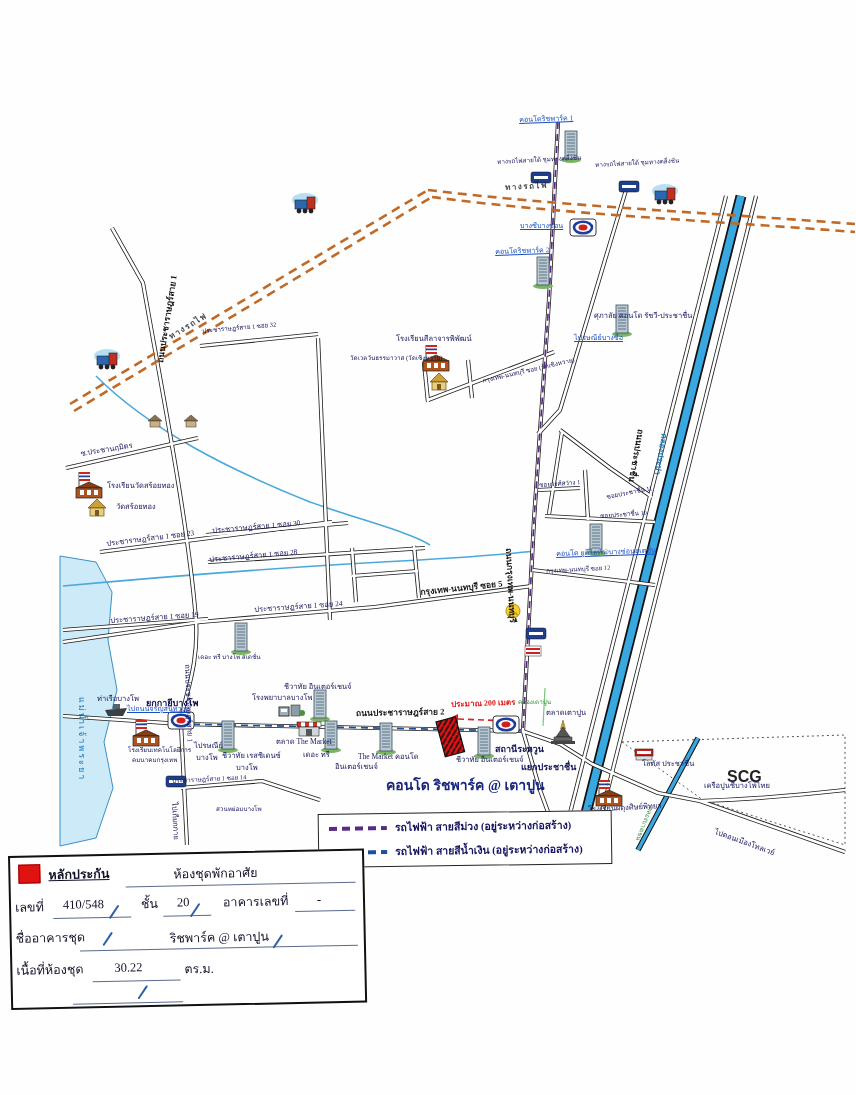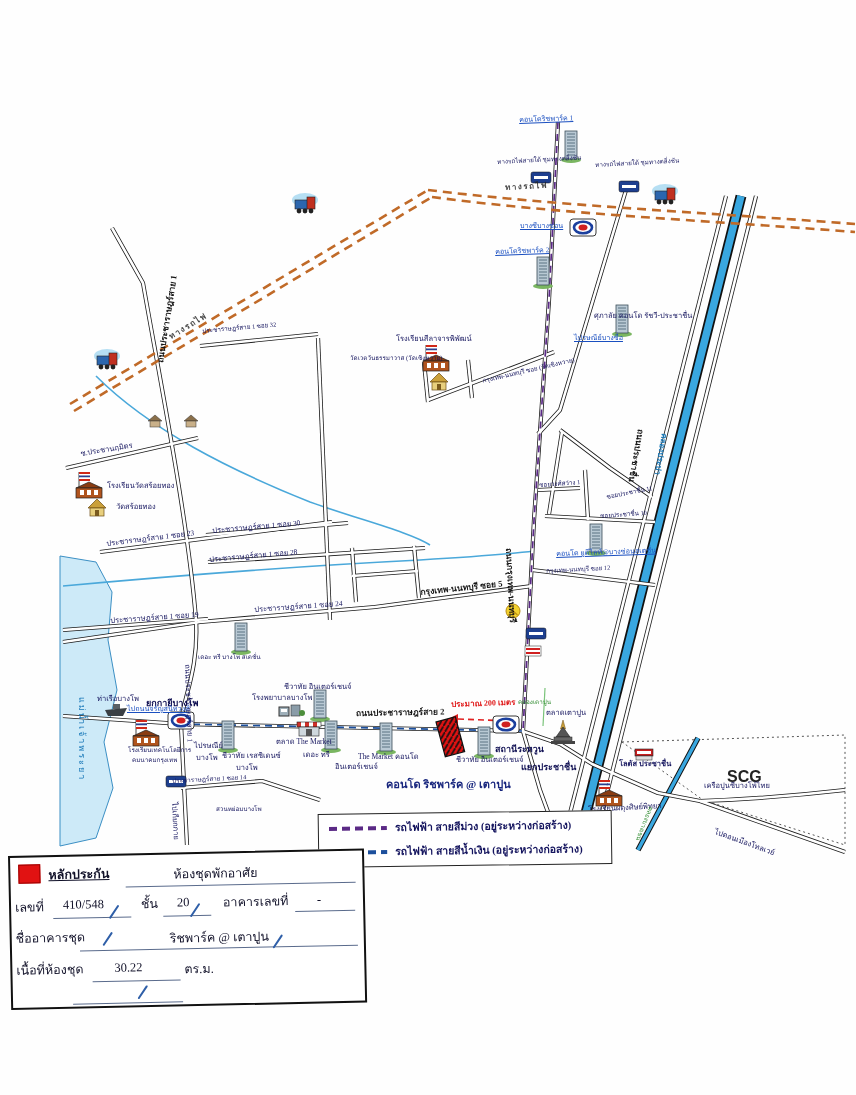--- a/index.html
+++ b/index.html
@@ -10,21 +10,21 @@
   .lbl{position:absolute;white-space:nowrap;transform-origin:left top;color:#14145e;
        font-size:7.5px;line-height:1.1;font-family:"Liberation Serif",serif;}
   .sm6{font-size:6.3px;}
   .rd{font-weight:bold;color:#151515;font-size:8.5px;}
   .st{font-weight:bold;color:#0c0c50;font-size:9px;}
   .blue{color:#1a4fc0;text-decoration:underline;font-size:7.2px;}
   .red{color:#e01818;font-weight:bold;font-size:8px;}
   .green{color:#2e8b2e;font-size:6.3px;}
   .canal{color:#1878b8;font-size:8px;font-weight:bold;}
   .river{color:#1878b8;font-size:9px;letter-spacing:2px;}
-  .big{color:#18267e;font-weight:bold;font-size:11px;}
+  .big{color:#18267e;font-weight:bold;font-size:14px;}
   .rail{color:#262626;font-weight:bold;font-size:8px;letter-spacing:1.5px;opacity:.85;}
   .scg{font-weight:bold;font-size:16px;color:#222;font-family:"Liberation Sans",sans-serif;}
 
   
   #north{position:absolute;left:26px;top:57px;width:78px;height:112px;border:2px solid #4a4a4a;
          background:#fff;z-index:3;}
   #north .nt{display:block;text-align:center;font-weight:bold;font-size:15px;color:#1b2f9e;
              letter-spacing:1px;margin-top:2px;font-family:"Liberation Serif",serif;}
   #north svg{position:absolute;left:4px;top:20px;}
   #north .al{position:absolute;color:#1b2f9e;font-weight:bold;font-size:11px;left:34px;
@@ -312,21 +312,21 @@
       <div class="lbl sm6" style="left: 600px; top: 513px; transform: rotate(-4deg);">ซอยประชาชื่น 10</div>
       <div class="lbl blue" style="left: 556px; top: 551px; transform: rotate(-2deg);">คอนโด ยูดีไลท์@บางซ่อนสเตชั่น</div>
       <div class="lbl sm6" style="left: 546px; top: 568px; transform: rotate(-3deg);">กรุงเทพ-นนทบุรี ซอย 12</div>
       <div class="lbl rd" style="left: 513px; top: 548px; transform: rotate(87deg);">ถนนกรุงเทพ-นนทบุรี</div>
       <div class="lbl rd" style="left: 645px; top: 430px; transform: rotate(100deg);">ถนนประชาชื่น</div>
       <div class="lbl canal" style="left: 668px; top: 434px; transform: rotate(100deg);">คลองประปา</div>
       <div class="lbl " style="left: 546px; top: 709px;">ตลาดเตาปูน</div>
       <div class="lbl green" style="left: 518px; top: 699px;">คลองเตาปูน</div>
       <div class="lbl st" style="left: 495px; top: 745px;">สถานีระหวูน</div>
       <div class="lbl st" style="left: 521px; top: 763px;">แยกประชาชื่น</div>
-      <div class="lbl " style="left: 619px; top: 760px; font-weight: bold;">โลตัส ประชาชื่น</div>
+      <div class="lbl " style="left: 642px; top: 760px;">โลตัส ประชาชื่น</div>
       <div class="lbl scg" style="left: 727px; top: 768px;">SCG</div>
       <div class="lbl " style="left: 704px; top: 782px;">เครือปูนซีบางโพ์ไทย</div>
       <div class="lbl " style="left: 588px; top: 806px; transform: rotate(-3deg);">โรงเรียนผดุงศิษย์พิทยา</div>
       <div class="lbl " style="left: 716px; top: 828px; transform: rotate(20deg);">ไปดอนเมืองโทลเวย์</div>
       <div class="lbl green" style="left: 654px; top: 808px; transform: rotate(112deg);">คลองบางเขน</div>
       <div class="lbl red" style="left: 451px; top: 701px; transform: rotate(-2deg);">ประมาณ 200 เมตร</div>
       <div class="lbl big" style="left: 386px; top: 778px;">คอนโด ริชพาร์ค @ เตาปูน</div>
       <div class="lbl " style="left: 284px; top: 683px;">ชีวาทัย อินเตอร์เชนจ์</div>
       <div class="lbl " style="left: 252px; top: 694px;">โรงพยาบาลบางโพ</div>
       <div class="lbl rd" style="left: 356px; top: 709px; transform: rotate(-1deg);">ถนนประชาราษฎร์สาย 2</div>

